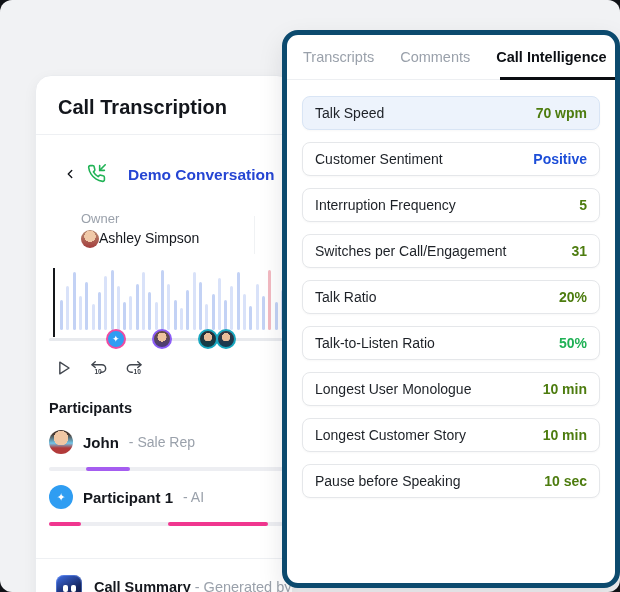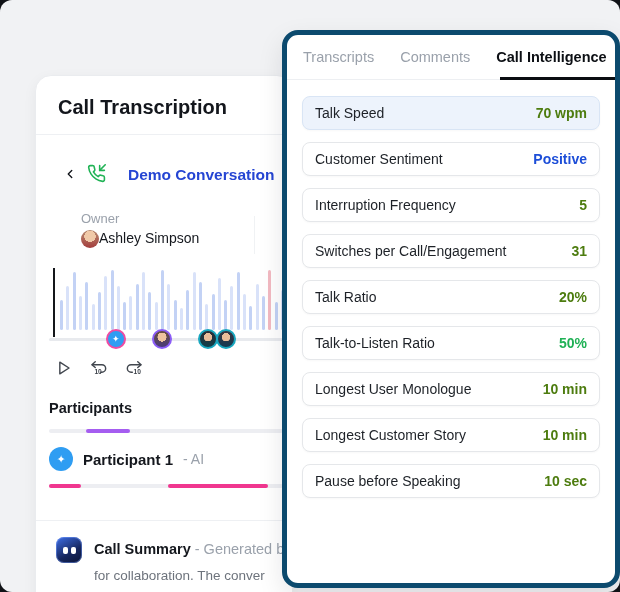--- a/index.html
+++ b/index.html
@@ -183,20 +183,25 @@
             </svg>
           </span>
         </button>
       </div>
     </div>
 
     <div class="participants">
       <h3 class="p-heading">Participants</h3>
 
       <div>
+        <div class="p-line">
+          <span class="avatar-m"></span>
+          <span class="p-name">John</span>
+          <span class="p-role">- Sale Rep</span>
+        </div>
         <div class="p-track">
             <span class="seg" style="left: 16%; width: 18.5%; background: rgb(165, 93, 240);"></span>
           </div>
       </div>
 
       <div>
         <div class="p-line">
           <span class="ai-bubble">✦</span>
           <span class="p-name">Participant 1</span>
           <span class="p-role">- AI</span>

